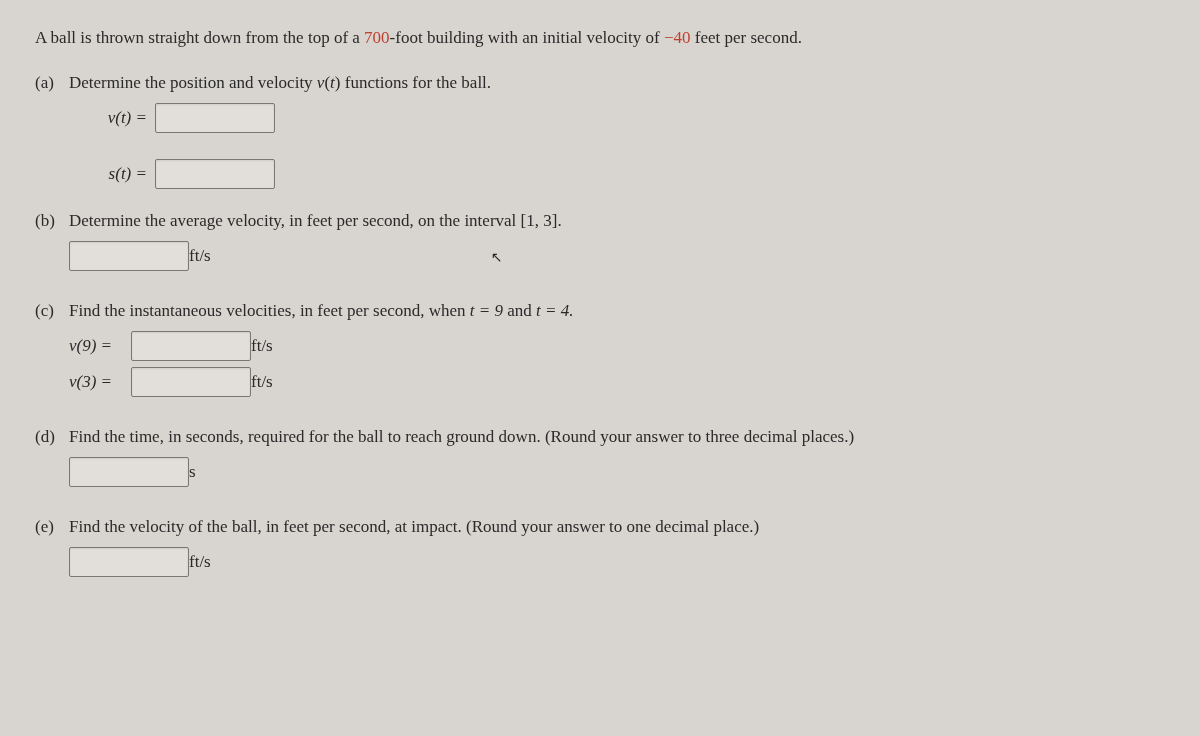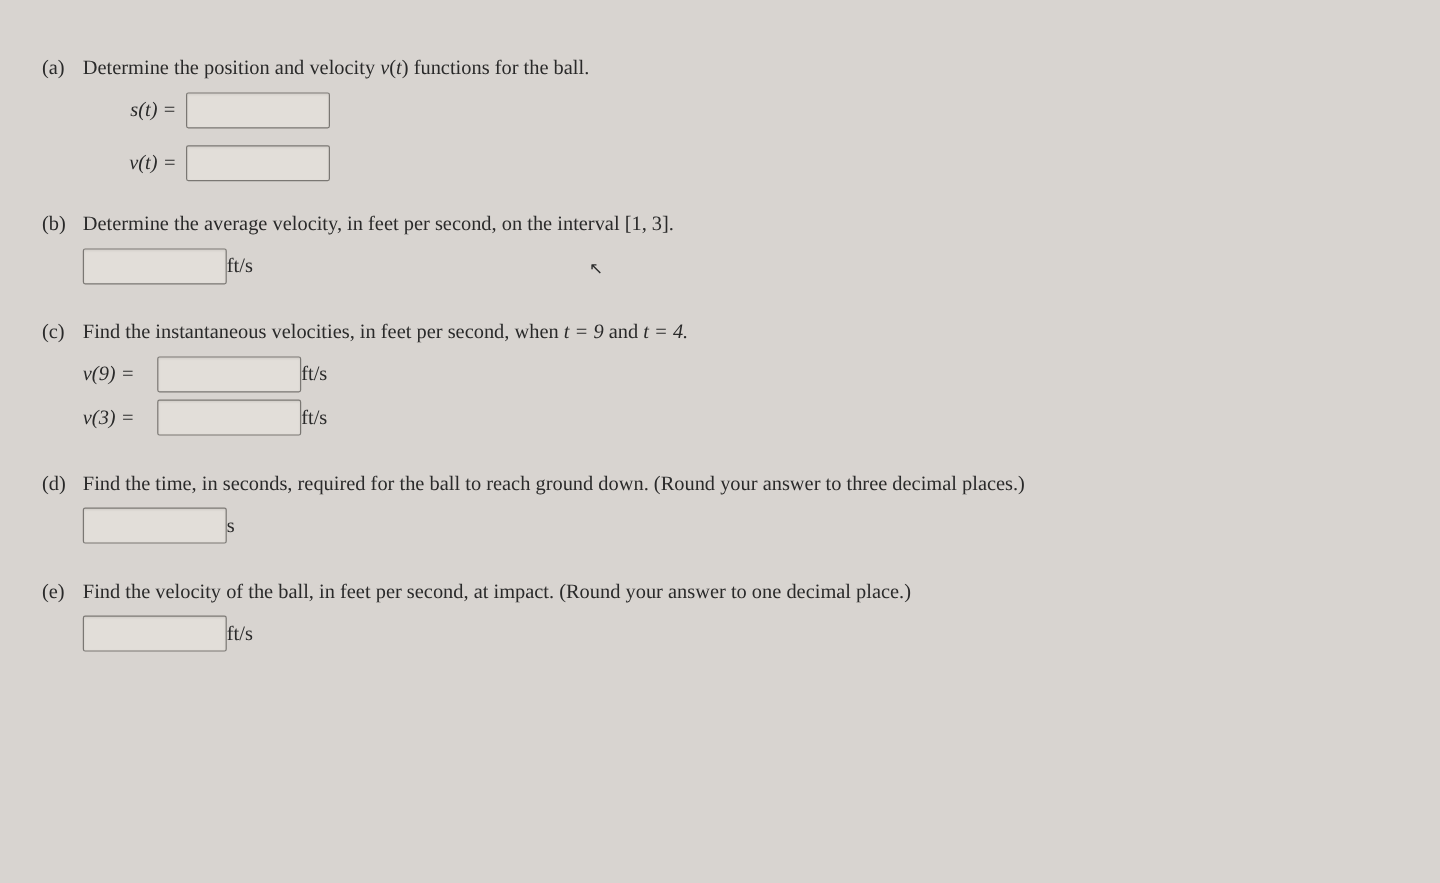--- a/index.html
+++ b/index.html
@@ -81,33 +81,36 @@
     margin-bottom:6px;
   }
   .c-label { width:62px; font-style:italic;}
 </style>
 </head>
 <body>
 
 <div class="page">
 
 
+  <div class="line">
+    <span>A ball is thrown straight down from the top of a </span><span class="red">700</span><span>-foot building with an initial velocity of </span><span class="red">−40</span><span> feet per second.</span>
+  </div>
 
   <div class="part">
     <div class="part-label">(a)</div>
     <div class="part-body">
       <span>Determine the position and velocity <span class="italic">v</span>(<span class="italic">t</span>) functions for the ball.</span>
     </div>
   </div>
+  <div class="eq-row" style="margin-left:50px; margin-bottom:26px;">
+    <div class="eq-label">v(t)  =</div>
+    <div class="input-box"></div>
+  </div>
   <div class="eq-row" style="margin-left:50px;">
     <div class="eq-label">s(t)  =</div>
-    <div class="input-box"></div>
-  </div>
-  <div class="eq-row" style="margin-left:50px; margin-bottom:26px;">
-    <div class="eq-label">v(t)  =</div>
     <div class="input-box"></div>
   </div>
 
   <div class="part">
     <div class="part-label">(b)</div>
     <div class="part-body">Determine the average velocity, in feet per second, on the interval [1, 3].</div>
   </div>
   <div class="indent-answer">
     <div class="input-box"></div>
     <span class="unit">ft/s</span>

